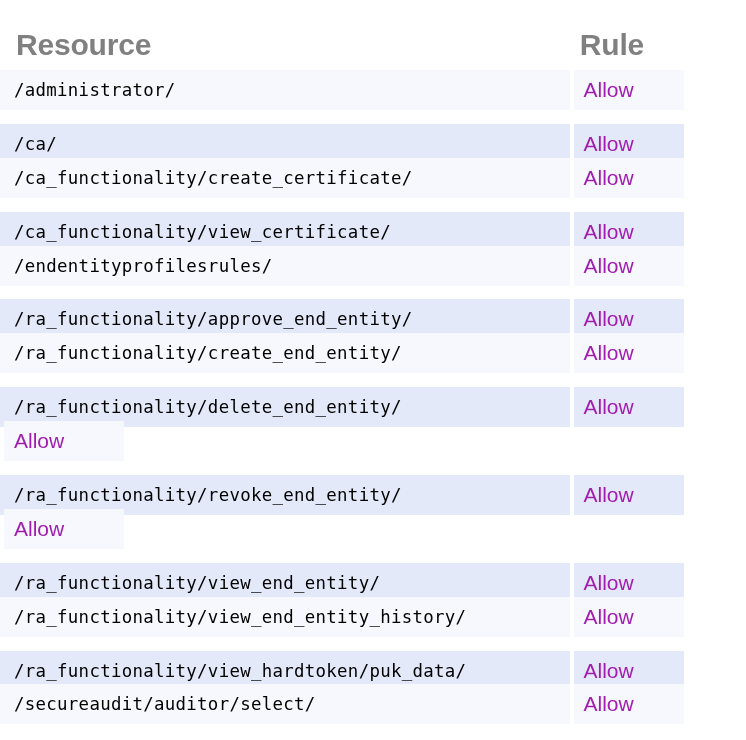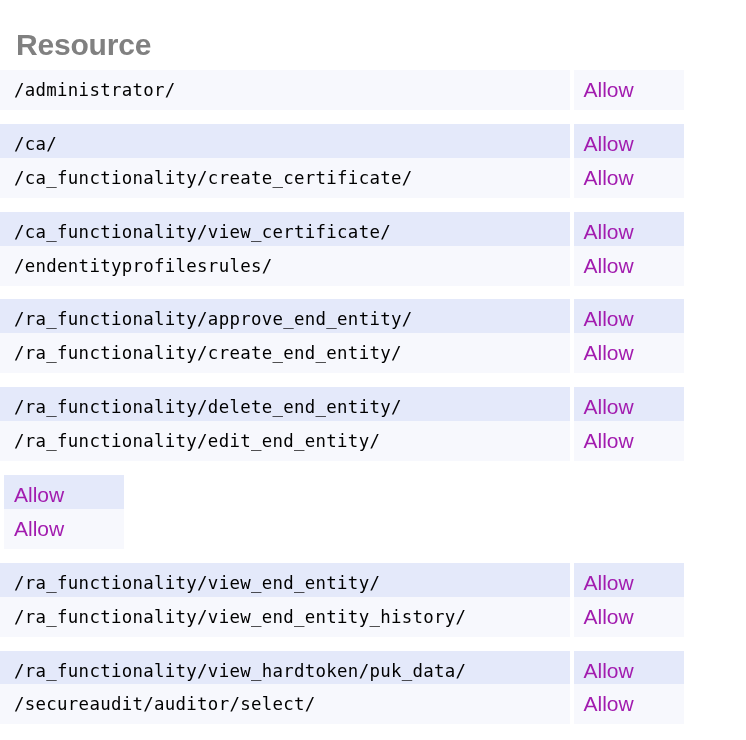--- a/index.html
+++ b/index.html
@@ -88,20 +88,21 @@
   .row.odd .cell { background: #f7f8fd; }
   .row.even .cell { background: #e4e9fa; margin-top: 20px; }
 </style>
 </head>
 <body>
 
 <div class="access-rules-table">
 
   <div class="table-header">
     <div class="th th-resource">Resource</div>
+    <div class="th th-rule">Rule</div>
   </div>
 
   <div class="table-body" id="table-body">
       <div class="row odd">
         <div class="cell cell-resource">/administrator/</div>
         <div class="cell cell-rule">Allow</div>
       </div>
       <div class="row even">
         <div class="cell cell-resource">/ca/</div>
         <div class="cell cell-rule">Allow</div>
@@ -124,24 +125,24 @@
       </div>
       <div class="row odd">
         <div class="cell cell-resource">/ra_functionality/create_end_entity/</div>
         <div class="cell cell-rule">Allow</div>
       </div>
       <div class="row even">
         <div class="cell cell-resource">/ra_functionality/delete_end_entity/</div>
         <div class="cell cell-rule">Allow</div>
       </div>
       <div class="row odd">
-        <div class="cell cell-resource">/ra_functionality/edit_end_entity/</div>
         <div class="cell cell-rule">Allow</div>
       </div>
       <div class="row even">
+        <div class="cell cell-resource">/ra_functionality/revoke_end_entity/</div>
         <div class="cell cell-rule">Allow</div>
       </div>
       <div class="row odd">
         <div class="cell cell-rule">Allow</div>
       </div>
       <div class="row even">
         <div class="cell cell-resource">/ra_functionality/view_end_entity/</div>
         <div class="cell cell-rule">Allow</div>
       </div>
       <div class="row odd">

